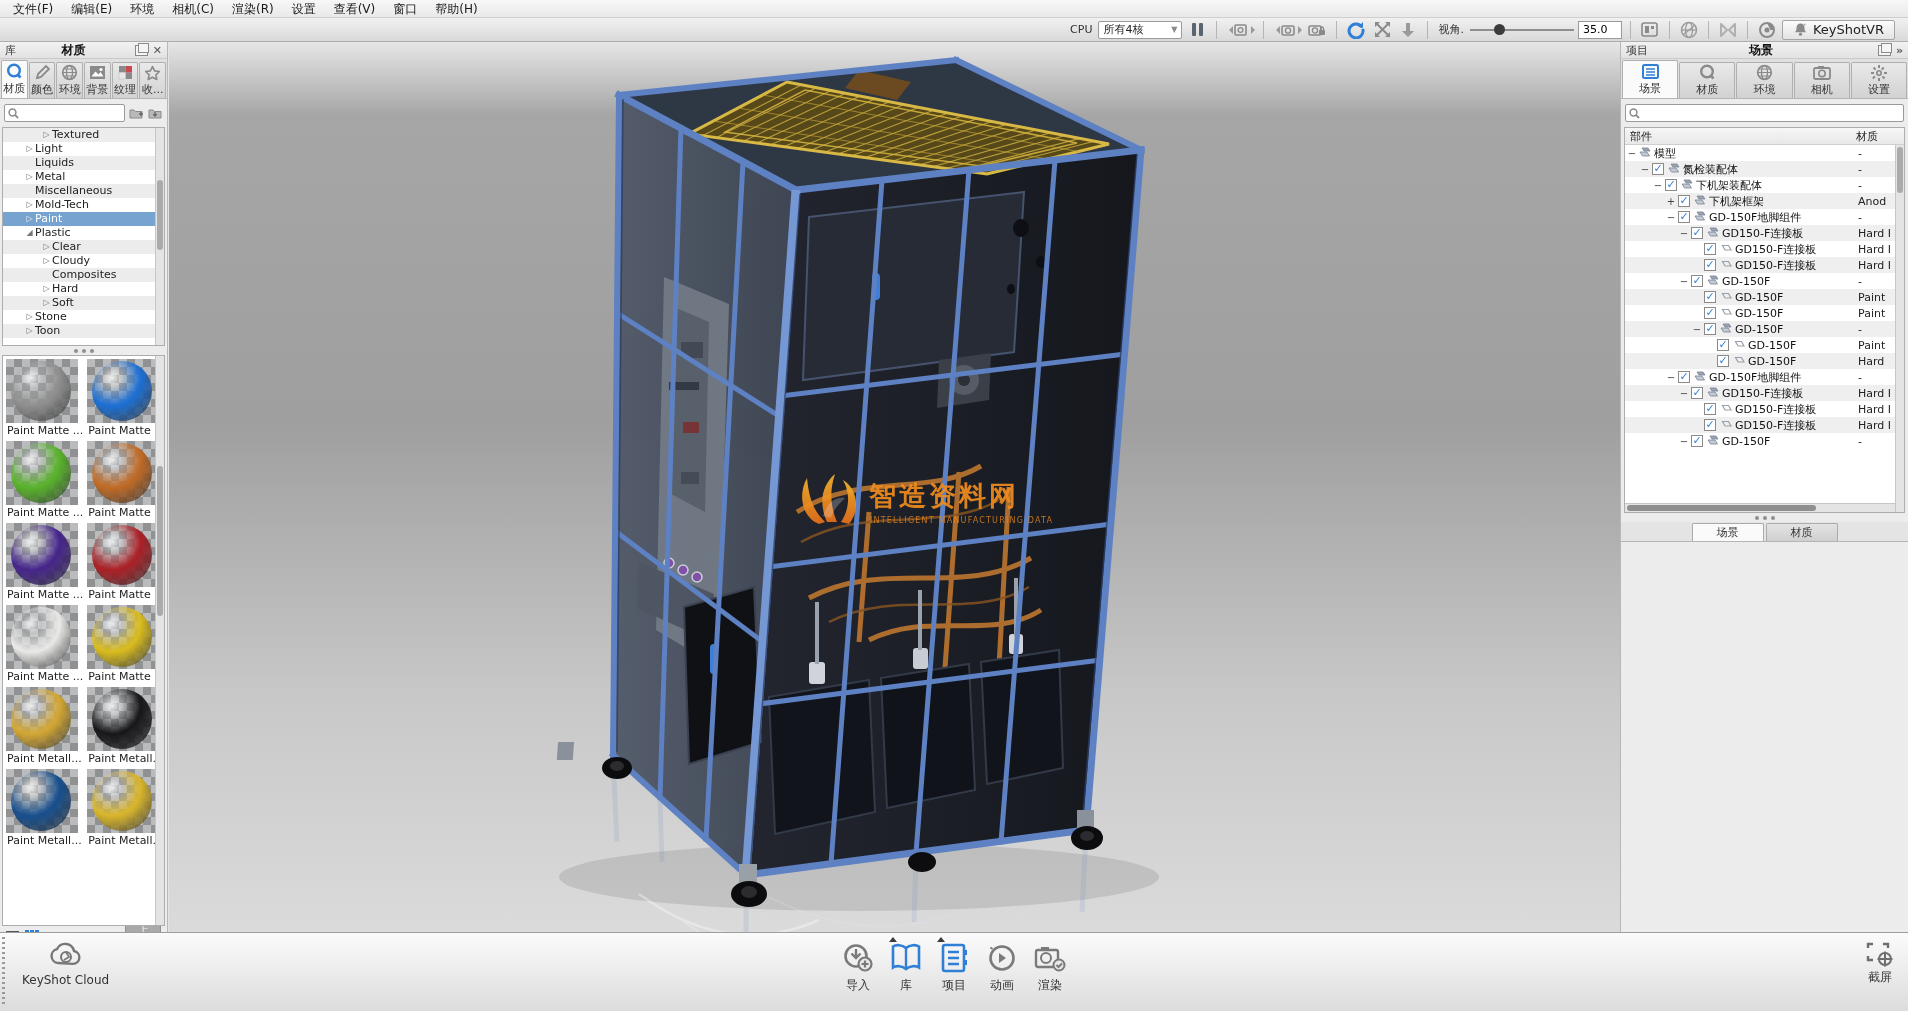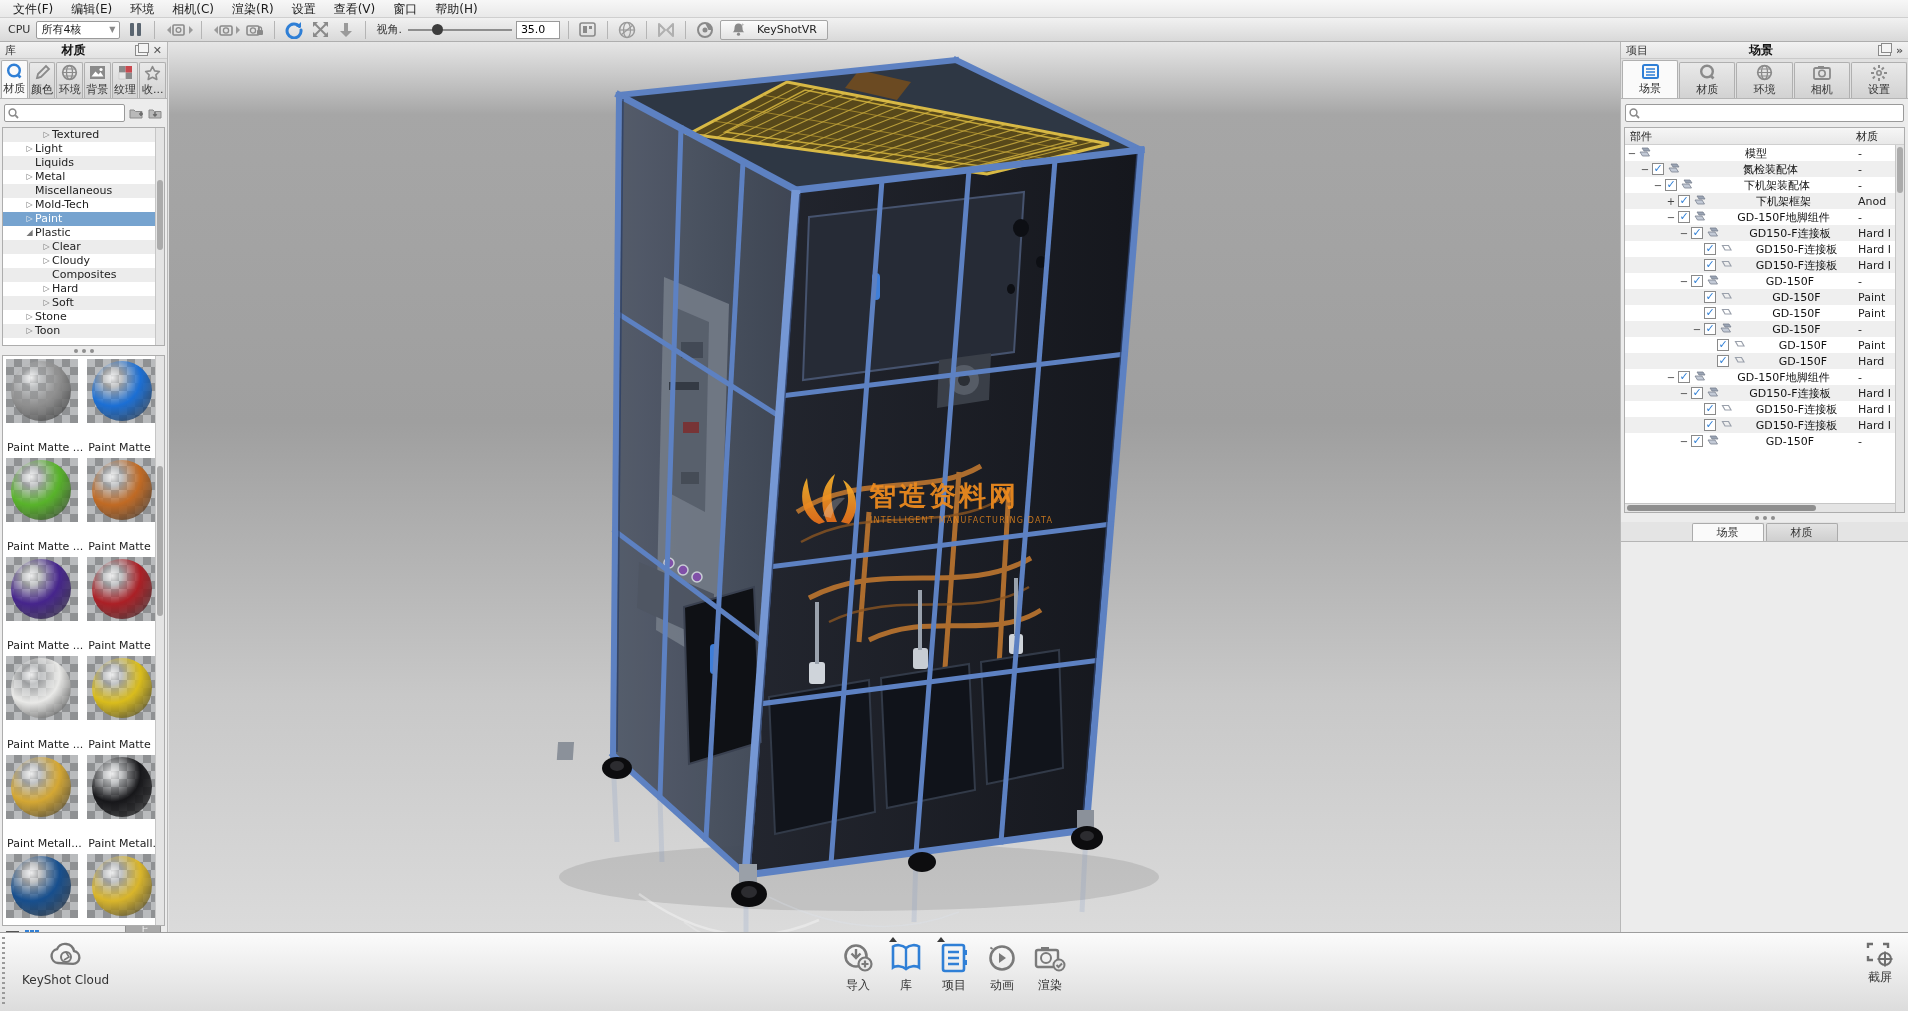--- a/index.html
+++ b/index.html
@@ -5,33 +5,33 @@
   * { margin:0; padding:0; box-sizing:border-box; }
   html,body { width:1908px; height:1011px; overflow:hidden; }
   body { font-family:"DejaVu Sans","Liberation Sans",sans-serif; font-size:11px; color:#222; background:#e4e4e4; }
   .window { position:absolute; inset:0; }
 
   
   .menubar { position:absolute; left:0; top:0; right:0; height:18px; background:linear-gradient(#f7f7f7,#e9e9e9); border-bottom:1px solid #cfcfcf; display:flex; align-items:center; padding-left:4px; }
   .menu-item { padding:0 9px; font-size:12px; line-height:18px; color:#1a1a1a; cursor:default; }
 
   
-  .toolbar { position:absolute; left:0; top:18px; right:0; height:24px; background:linear-gradient(#f1f1f1,#d9d9d9); border-bottom:1px solid #aeaeae; display:flex; align-items:center; padding:0 6px; gap:4px; }
+  .toolbar { position:absolute; left:0; top:18px; right:0; height:24px; background:linear-gradient(#f1f1f1,#d9d9d9); border-bottom:1px solid #aeaeae; display:flex; align-items:center; padding:0 13px; gap:4px;justify-content:flex-end; }
   .tb-sep { width:1px; height:18px; background:#b5b5b5; margin:0 4px; }
   .tb-label { font-size:11px; color:#333; padding:0 2px; }
   .tb-select { width:84px; height:18px; background:#fff; border:1px solid #9a9a9a; border-radius:2px; display:flex; align-items:center; justify-content:space-between; padding:0 4px; font-size:11px; }
   .tb-btn { min-width:22px; height:20px; display:flex; align-items:center; justify-content:center; border-radius:2px; color:#666; }
   .tb-btn svg { display:block; }
   .pausebars { display:flex; gap:3px; }
   .pausebars i { display:block; width:4px; height:13px; background:#5a6570; border-radius:1px; }
   .tb-slider { width:104px; height:18px; position:relative; }
   .tb-slider .track { position:absolute; left:0; right:0; top:8px; height:2px; background:#8e8e8e; }
   .tb-slider .thumb { position:absolute; top:3px; left:24px; width:11px; height:11px; border-radius:50%; background:#3c3c3c; }
   .tb-input { width:44px; height:18px; background:#fff; border:1px solid #9a9a9a; font-size:11px; padding:0 4px; font-family:inherit; }
-  .vr-btn { height:20px; display:flex; align-items:center; gap:11px; padding:0 10px; background:linear-gradient(#fcfcfc,#e3e3e3); border:1px solid #a5a5a5; border-radius:2px; font-size:11px; color:#222; }
+  .vr-btn { height:20px; display:flex; align-items:center; gap:5px; padding:0 10px; background:linear-gradient(#fcfcfc,#e3e3e3); border:1px solid #a5a5a5; border-radius:2px; font-size:13px; color:#222; }
   .tiny-arrow { color:#8a8a8a; font-size:8px; }
 
   
   .main { position:absolute; left:0; top:42px; right:0; bottom:63px; }
   .left-panel { position:absolute; left:0; top:0; width:168px; bottom:0; background:#ececec; border-right:1px solid #b8b8b8; display:flex; flex-direction:column; }
   .viewport { position:absolute; left:169px; right:288px; top:0; bottom:0; overflow:hidden; background:linear-gradient(#e6e6e6 0%,#a6a6a6 8%,#9f9f9f 42%,#c8c8c8 72%,#dcdcdc 100%); }
   .right-panel { position:absolute; right:0; top:0; width:288px; bottom:0; background:#ececec; border-left:1px solid #b8b8b8; display:flex; flex-direction:column; }
 
   
   .panel-header { height:17px; display:flex; align-items:center; padding:0 5px; background:linear-gradient(#f2f2f2,#e2e2e2); border-bottom:1px solid #cacaca; }
@@ -59,21 +59,21 @@
   .vscroll .thumb { position:absolute; left:1px; right:1px; border-radius:3px; background:#ababab; }
   .splitter { height:9px; display:flex; align-items:center; justify-content:center; gap:4px; }
   .splitter i { width:4px; height:4px; border-radius:50%; background:#8f8f8f; }
 
   
   .swatch-wrap { flex:1; margin:0 2px; background:#fff; border:1px solid #adadad; position:relative; overflow:hidden; }
   .swatch-grid { display:grid; grid-template-columns:1fr 1fr; padding:3px 10px 0 3px; column-gap:4px; }
   .sw-cell { display:flex; flex-direction:column; margin-bottom:2px; }
   .sw-thumb { width:72px; height:64px; position:relative; background:repeating-conic-gradient(#8f9193 0% 25%, #b9bbbd 0% 50%) 0 0/16px 16px; overflow:hidden; }
   .sw-ball { position:absolute; left:5px; top:2px; width:60px; height:60px; border-radius:50%; }
-  .sw-label { font-size:11px; color:#222; white-space:nowrap; overflow:hidden; padding:18px 0 2px 1px; }
+  .sw-label { font-size:11px; color:#222; white-space:nowrap; overflow:hidden; padding:1px 0 2px 1px; }
 
   
   .lib-controls { height:22px; display:flex; align-items:center; gap:6px; padding:0 6px; }
   .ic-list { display:flex; flex-direction:column; gap:2px; }
   .ic-list i { width:13px; height:3px; background:#555; display:block; }
   .ic-grid { display:grid; grid-template-columns:repeat(3,4px); grid-auto-rows:4px; gap:1px; }
   .ic-grid i { background:#2f7fd6; display:block; }
   .mini-slider { width:44px; height:2px; background:#8e8e8e; position:relative; }
   .mini-slider i { position:absolute; left:16px; top:-4px; width:9px; height:9px; background:#3c3c3c; border-radius:50%; }
   .upload-btn { margin-left:auto; background:#a9a9a9; color:#f5f5f5; border:1px solid #8f8f8f; border-radius:2px; font-size:11px; padding:1px 7px; }
@@ -81,21 +81,21 @@
   
   .proj-tree { height:386px; background:#fff; border:1px solid #adadad; margin:0 3px; position:relative; overflow:hidden; }
   .pt-header { height:17px; display:flex; align-items:center; background:linear-gradient(#f6f6f6,#e8e8e8); border-bottom:1px solid #cfcfcf; font-size:11px; color:#222; padding:0 2px; }
   .pt-header .c-part { flex:1; padding-left:3px; }
   .pt-header .c-mat { width:46px; }
   .pt-row { height:16px; display:flex; align-items:center; font-size:11px; }
   .pt-row:nth-child(even) { background:#efefef; }
   .pt-exp { width:10px; text-align:center; color:#444; font-size:10px; flex:none; }
   .pt-cb { width:12px; height:12px; border:1px solid #8a8a8a; background:#fff; margin:0 2px; flex:none; display:flex; align-items:center; justify-content:center; color:#2f7fd6; font-size:11px; font-weight:bold; line-height:10px; }
   .pt-ico { width:15px; flex:none; display:flex; justify-content:center; }
-  .pt-label { flex:1; white-space:nowrap; overflow:hidden; padding-left:2px; color:#111;text-align:center; }
+  .pt-label { flex:1; white-space:nowrap; overflow:hidden; padding-left:2px; color:#111; }
   .pt-mat { width:46px; flex:none; white-space:nowrap; overflow:hidden; color:#222; }
   .hscroll { position:absolute; left:0; right:9px; bottom:0; height:9px; background:#e4e4e4; border-top:1px solid #c6c6c6; }
   .hscroll .thumb { position:absolute; top:1px; bottom:1px; left:2px; width:70%; border-radius:3px; background:#8f8f8f; }
   .sub-tabs { display:flex; justify-content:center; gap:2px; height:20px; align-items:flex-end; border-bottom:1px solid #b5b5b5; background:#e4e4e4; }
   .sub-tab { width:72px; height:18px; text-align:center; line-height:17px; font-size:11px; background:linear-gradient(#e3e3e3,#cfcfcf); border:1px solid #ababab; border-bottom:none; border-radius:2px 2px 0 0; color:#333; }
   .sub-tab.active { background:#fafafa; }
 
   
   .scene-info { padding:10px 8px; }
   .scene-info h3 { font-size:13px; color:#111; margin-bottom:9px; }

